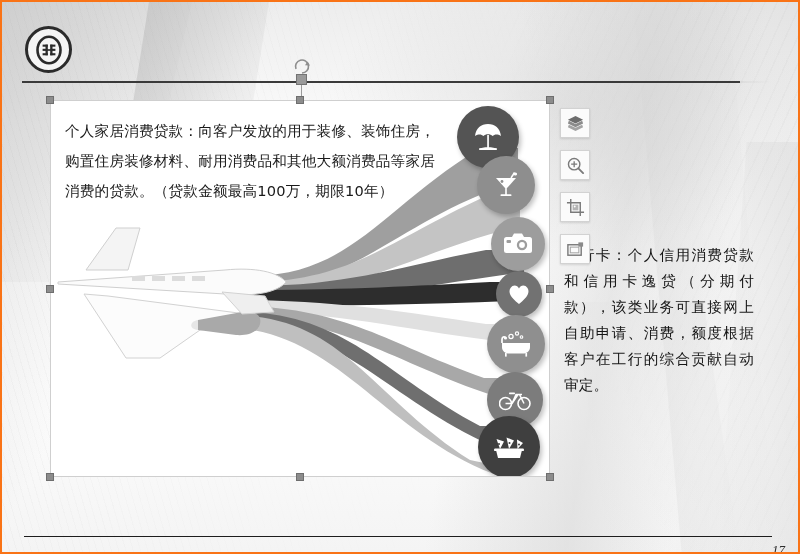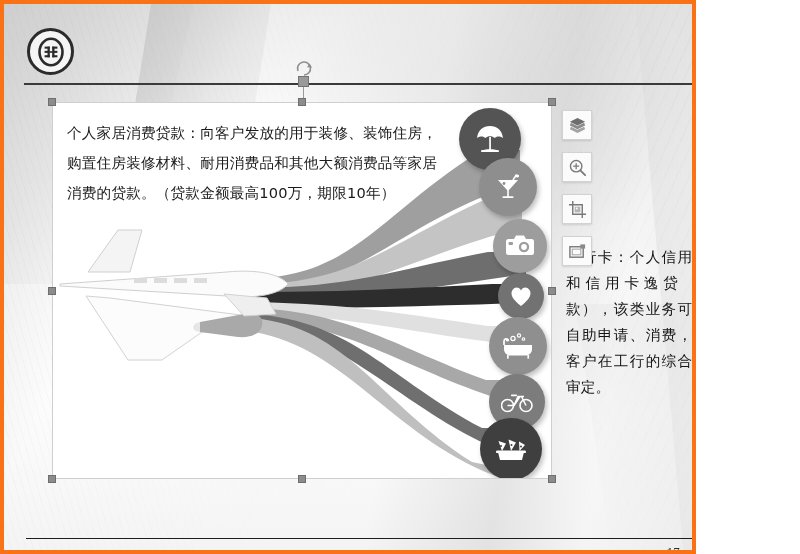--- a/index.html
+++ b/index.html
@@ -2,23 +2,23 @@
 <html><head>
 <meta charset="utf-8">
 <style>
   html,body{margin:0;padding:0;}
   body{
     width:800px;height:554px;overflow:hidden;
     font-family:"Liberation Sans","DejaVu Sans",sans-serif;
     background:#ffffff;
   }
   #slide{
-    position:relative;width:696px;height:554px;overflow:hidden;
+    position:relative;width:800px;height:554px;overflow:hidden;
     background:#0ea5e9;
-    border:4px solid #f97316;box-sizing:border-box;
+    border:2px solid #f97316;box-sizing:border-box;
   }
 
   
   .bg-base{
     position:absolute;inset:0;
     background:
       linear-gradient(118deg,rgba(190,190,190,.55) 0%,rgba(255,255,255,0) 26%),
       linear-gradient(100deg,rgba(255,255,255,0) 58%,rgba(205,205,205,.45) 74%,rgba(255,255,255,0) 86%),
       linear-gradient(255deg,rgba(212,212,212,.40) 0%,rgba(255,255,255,0) 30%),
       linear-gradient(180deg,#ededed 0%,#fafafa 22%,#ffffff 48%,#fcfcfc 74%,#f4f4f4 100%);

